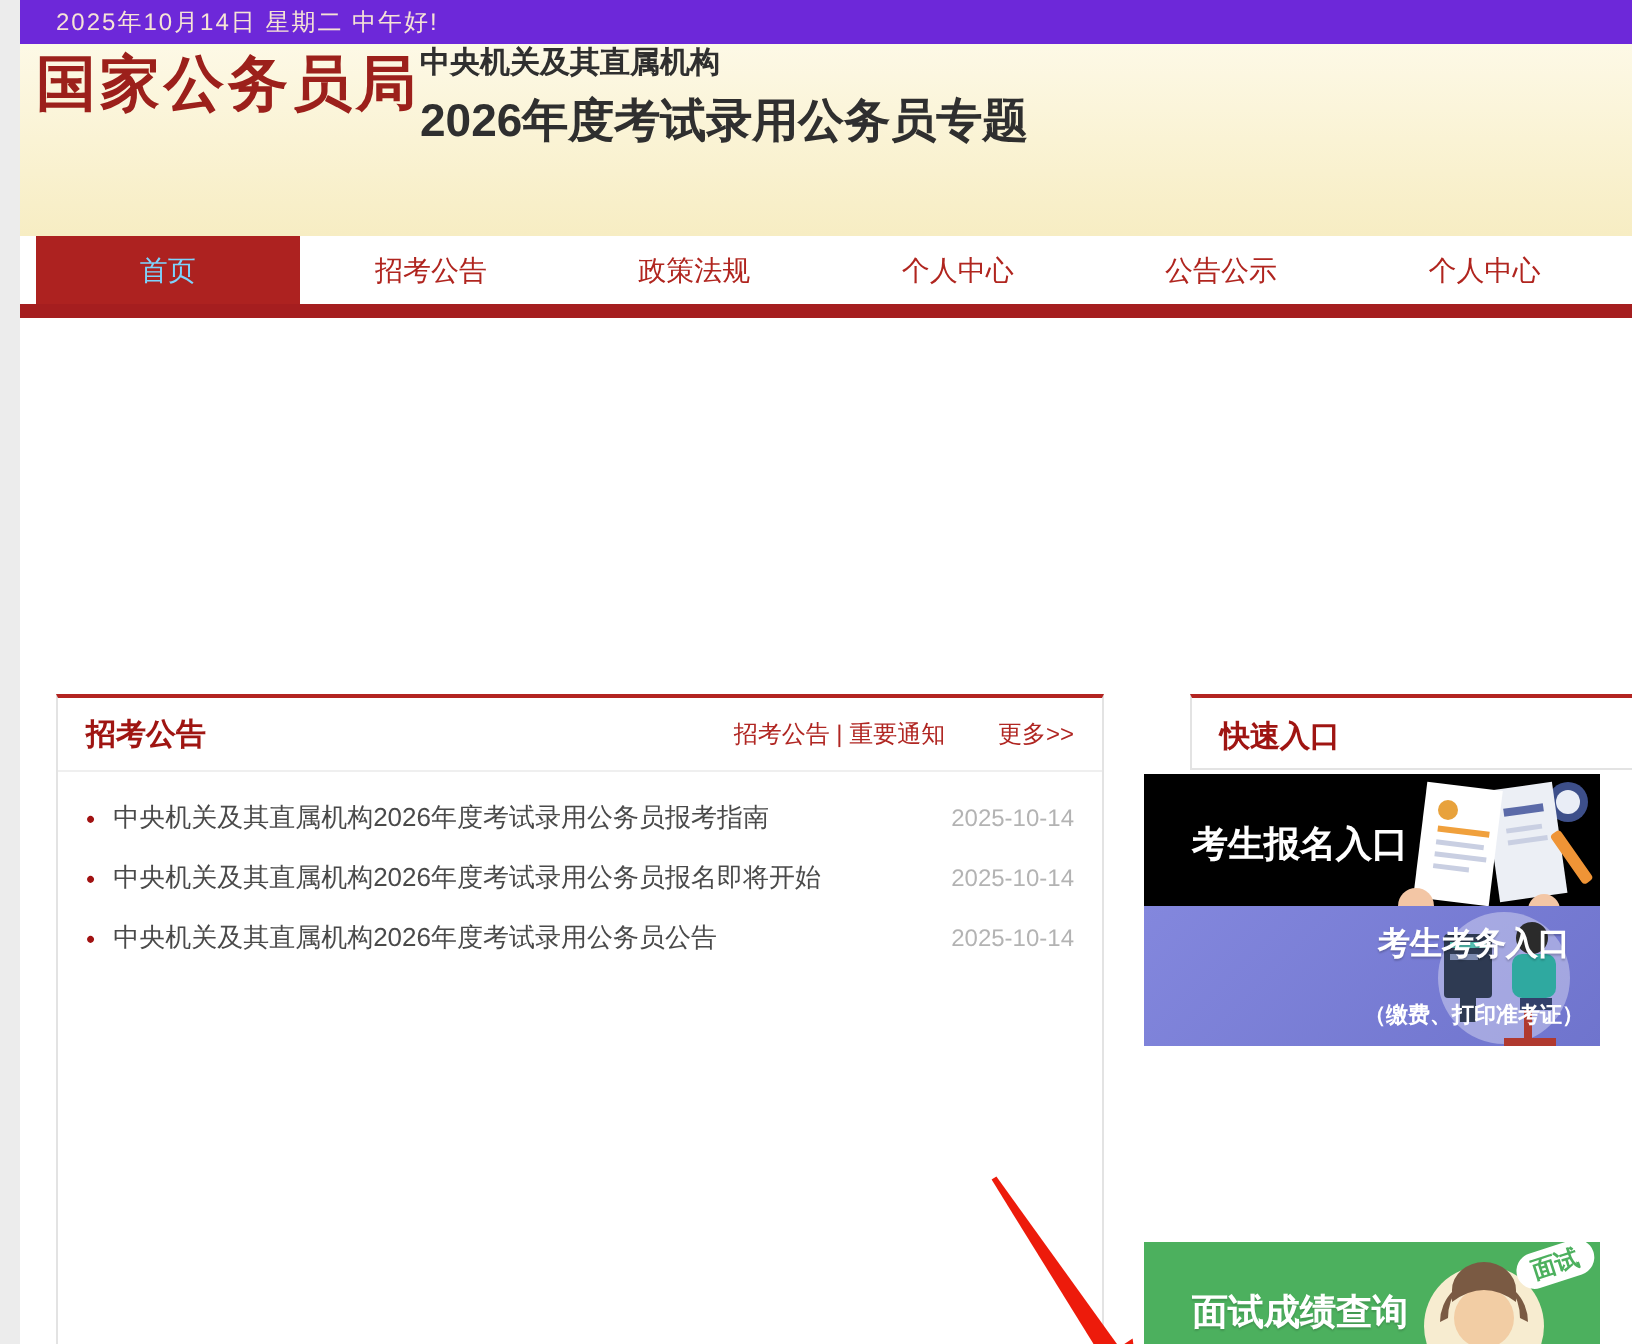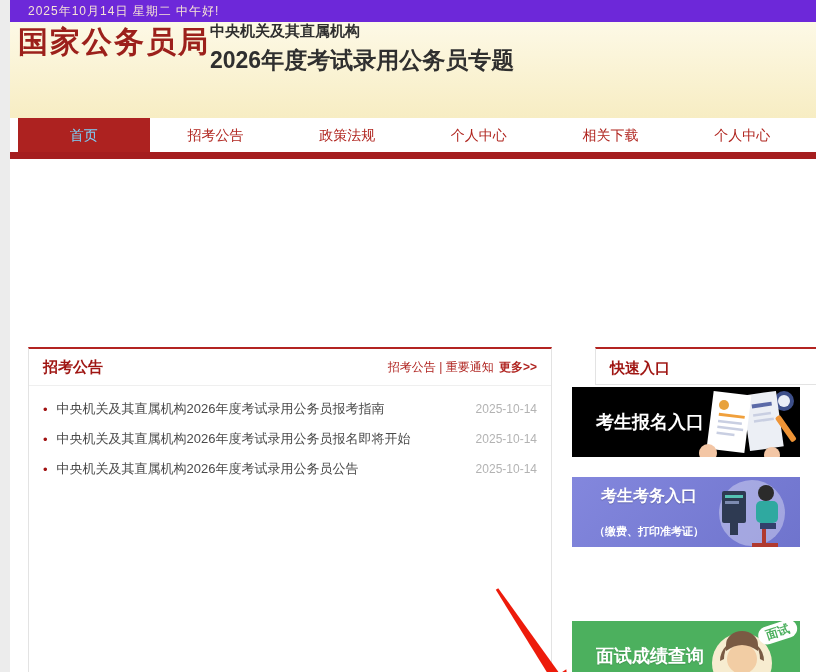--- a/index.html
+++ b/index.html
@@ -46,21 +46,21 @@
   .panel {
     position:absolute; background:#fff;
     border:1px solid #e3e3e3; border-top:2px solid #b32421;
   }
   .panel-head {
     display:flex; justify-content:space-between; align-items:center;
     padding:9px 14px 8px 14px; border-bottom:1px solid #efefef;
   }
   .panel-title { font-size:15px; font-weight:bold; color:#9f1512; }
   .head-links { font-size:12px; color:#b02622; }
-  .head-links .more { font-weight:bold; margin-left:2px; }
+  .head-links .more { font-weight:normal; margin-left:23px; }
   
   .ann-panel { left:18px; top:188px; width:524px; height:339px; }
   .ann-list { padding:8px 14px 0 14px; }
   .ann-item {
     display:flex; align-items:center; height:30px; font-size:13px; color:#4a4a4a;
     cursor:pointer;
   }
   .bullet { color:#a11212; margin-right:9px; font-size:13px; }
   .ann-item .ttl { flex:1; overflow:hidden; white-space:nowrap; }
   .ann-item .dt { color:#b3b3b3; font-size:12px; margin-left:10px; }
@@ -74,21 +74,21 @@
   .banner .lbl {
     color:#fff; font-weight:bold; font-size:18px; padding-left:24px;
     text-shadow:0 1px 1px rgba(0,0,0,0.15); white-space:nowrap; z-index:2;
   }
   .banner .lbl2 { text-align:center; padding-left:14px; width:140px; z-index:2; }
   .banner .lbl2 .l1 { color:#fff; font-weight:bold; font-size:16px;
     text-shadow:0 1px 1px rgba(0,0,0,0.2); white-space:nowrap;}
   .banner .lbl2 .l2 { color:#fff; font-weight:bold; font-size:11px; margin-top:17px; white-space:nowrap;}
   .banner svg { position:absolute; right:0; top:0; height:70px; }
   .b1 { top:228px; background:#000000; }
-  .b2 { top:318px; background:linear-gradient(135deg,#8387dd,#6f74cd); }
+  .b2 { top:294px; background:linear-gradient(135deg,#8387dd,#6f74cd);justify-content:flex-end; }
   .b3 { top:384px; background:#f6a51f; }
   .b4 { top:462px; background:#4cb05e; }
   
   .arrow-annot { position:absolute; left:482px; top:427px; z-index:6; pointer-events:none; }
 </style>
 </head>
 <body>
 
 <div class="page">
 
@@ -102,21 +102,21 @@
       <div class="line1">中央机关及其直属机构</div>
       <div class="line2">2026年度考试录用公务员专题</div>
     </div>
   </div>
 
   <div class="nav">
     <div class="tab active">首页</div>
     <div class="tab">招考公告</div>
     <div class="tab">政策法规</div>
     <div class="tab">个人中心</div>
-    <div class="tab">相关下载</div>
+    <div class="tab">公告公示</div>
     <div class="tab">个人中心</div>
   </div>
   <div class="navline"></div>
 
   <div class="content">
 
     <div class="panel ann-panel">
       <div class="panel-head">
         <span class="panel-title">招考公告</span>
         <span class="head-links">

